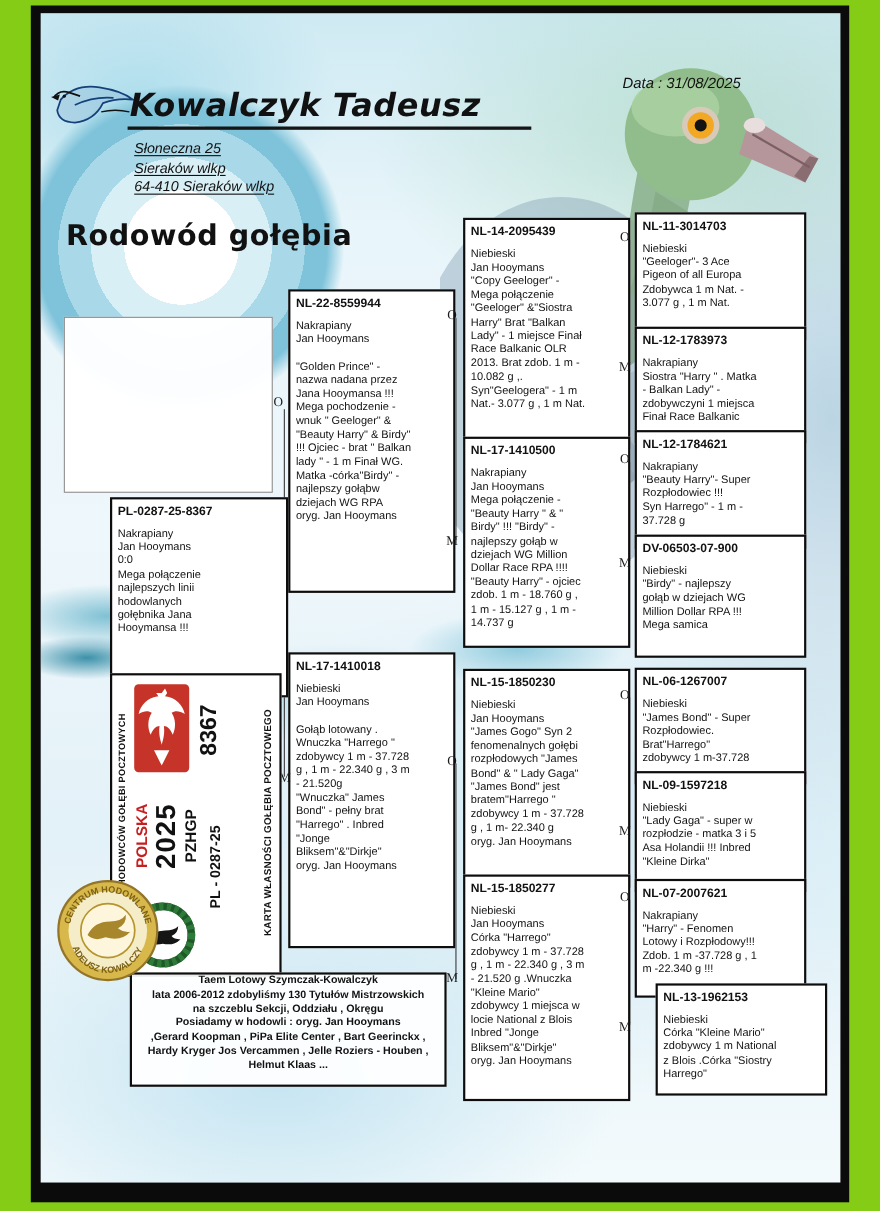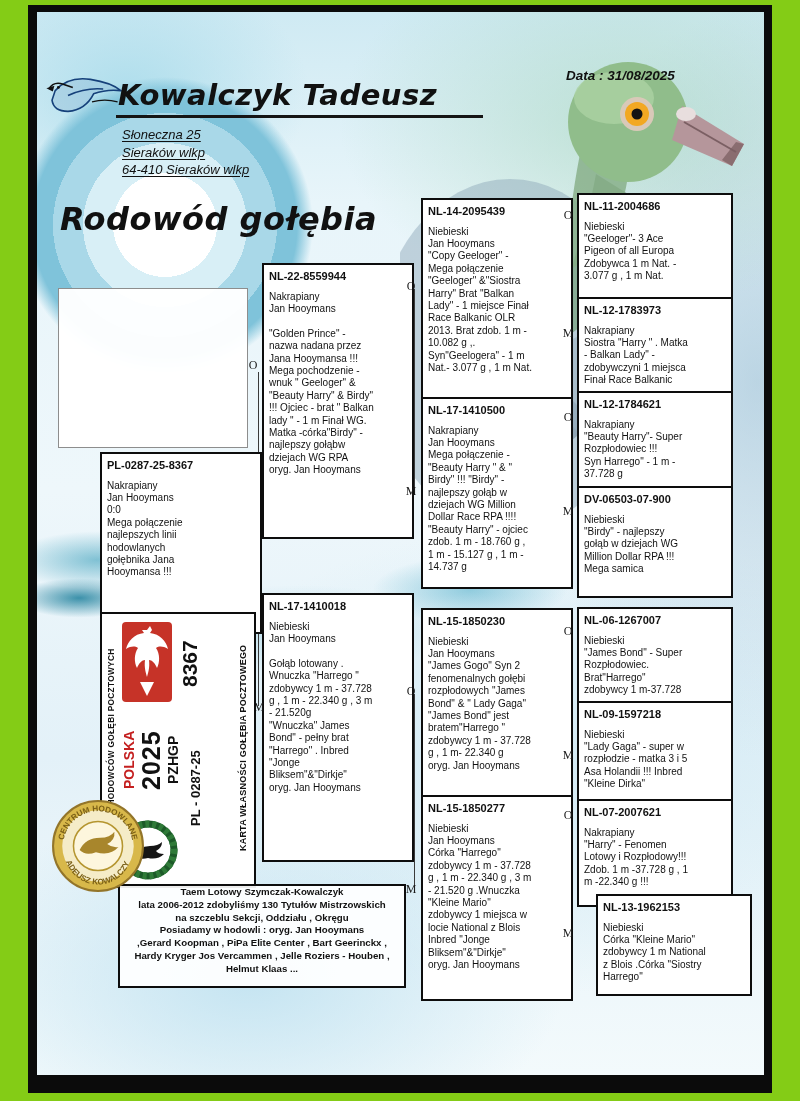--- a/index.html
+++ b/index.html
@@ -19,23 +19,23 @@
       radial-gradient(ellipse 420px 240px at 213px 968px, rgba(190,225,240,.85), transparent 75%),
       radial-gradient(ellipse 500px 300px at 513px 748px, rgba(205,232,243,.7), transparent 78%),
       linear-gradient(180deg,#cfeaf3 0%,#e8f5fa 18%,#eef7fb 45%,#e3f1f8 70%,#f3fafc 100%);}
   .pigeon-photo{position:absolute;left:400px;top:14px;width:366px;height:550px;z-index:2;pointer-events:none;}
   .logo{position:absolute;left:44px;top:64px;width:80px;height:58px;z-index:4;}
   .breeder-name{position:absolute;left:116px;top:78px;z-index:4;font-family:"DejaVu Sans",sans-serif;
     font-size:29px;font-weight:bold;font-style:italic;letter-spacing:.5px;
     border-bottom:3px solid #151515;padding:0 46px 3px 2px;}
   .addr{position:absolute;left:122px;top:126px;z-index:4;font-size:13px;font-style:italic;line-height:1.35;}
   .addr div{text-decoration:underline;text-underline-offset:2px;}
-  .date{position:absolute;left:566px;top:68px;z-index:4;font-size:13.5px;font-style:italic;font-weight:bold;}
+  .date{position:absolute;left:566px;top:68px;z-index:4;font-size:13.5px;font-style:italic;font-weight:normal;}
   .doc-title{position:absolute;left:60px;top:200px;z-index:4;font-family:"DejaVu Sans",sans-serif;
-    font-size:32px;font-weight:bold;font-style:italic;letter-spacing:.5px;}
+    font-size:26px;font-weight:bold;letter-spacing:.5px;}
   .photo-box{position:absolute;left:58px;top:288px;width:188px;height:158px;background:rgba(255,255,255,.97);
     border:1px solid #8d8d8d;z-index:3;}
   .pbox{position:absolute;background:#ffffff;border:2px solid #0d0d0d;z-index:3;padding:5px 5px;
     font-size:10px;line-height:1.24;}
   .pbox .ring{font-weight:bold;font-size:11px;margin-bottom:7px;}
   .pbox .txt{white-space:pre-line;}
   .mk{position:absolute;width:14px;text-align:center;z-index:3;font-family:"Liberation Serif",serif;
     font-size:12px;color:#1a1a1a;}
   .vline{position:absolute;width:0;border-left:1px solid #3a3a3a;z-index:2;}
   .stamp{position:absolute;left:100px;top:612px;width:152px;height:272px;background:#fff;
@@ -212,21 +212,21 @@
 - 21.520 g .Wnuczka
 "Kleine Mario"
 zdobywcy 1 miejsca w
 locie National z Blois
 Inbred "Jonge
 Bliksem"&amp;"Dirkje"
 oryg. Jan Hooymans</div>
   </div>
 
   <div class="pbox" style="left:577px;top:193px;width:142px;height:102px">
-    <div class="ring">NL-11-2004686</div>
+    <div class="ring">NL-11-3014703</div>
     <div class="txt">Niebieski
 "Geeloger"- 3 Ace
 Pigeon of all Europa
 Zdobywca 1 m Nat. -
 3.077 g , 1 m Nat.</div>
   </div>
   <div class="pbox" style="left:577px;top:297px;width:142px;height:92px">
     <div class="ring">NL-12-1783973</div>
     <div class="txt">Nakrapiany
 Siostra "Harry " . Matka

